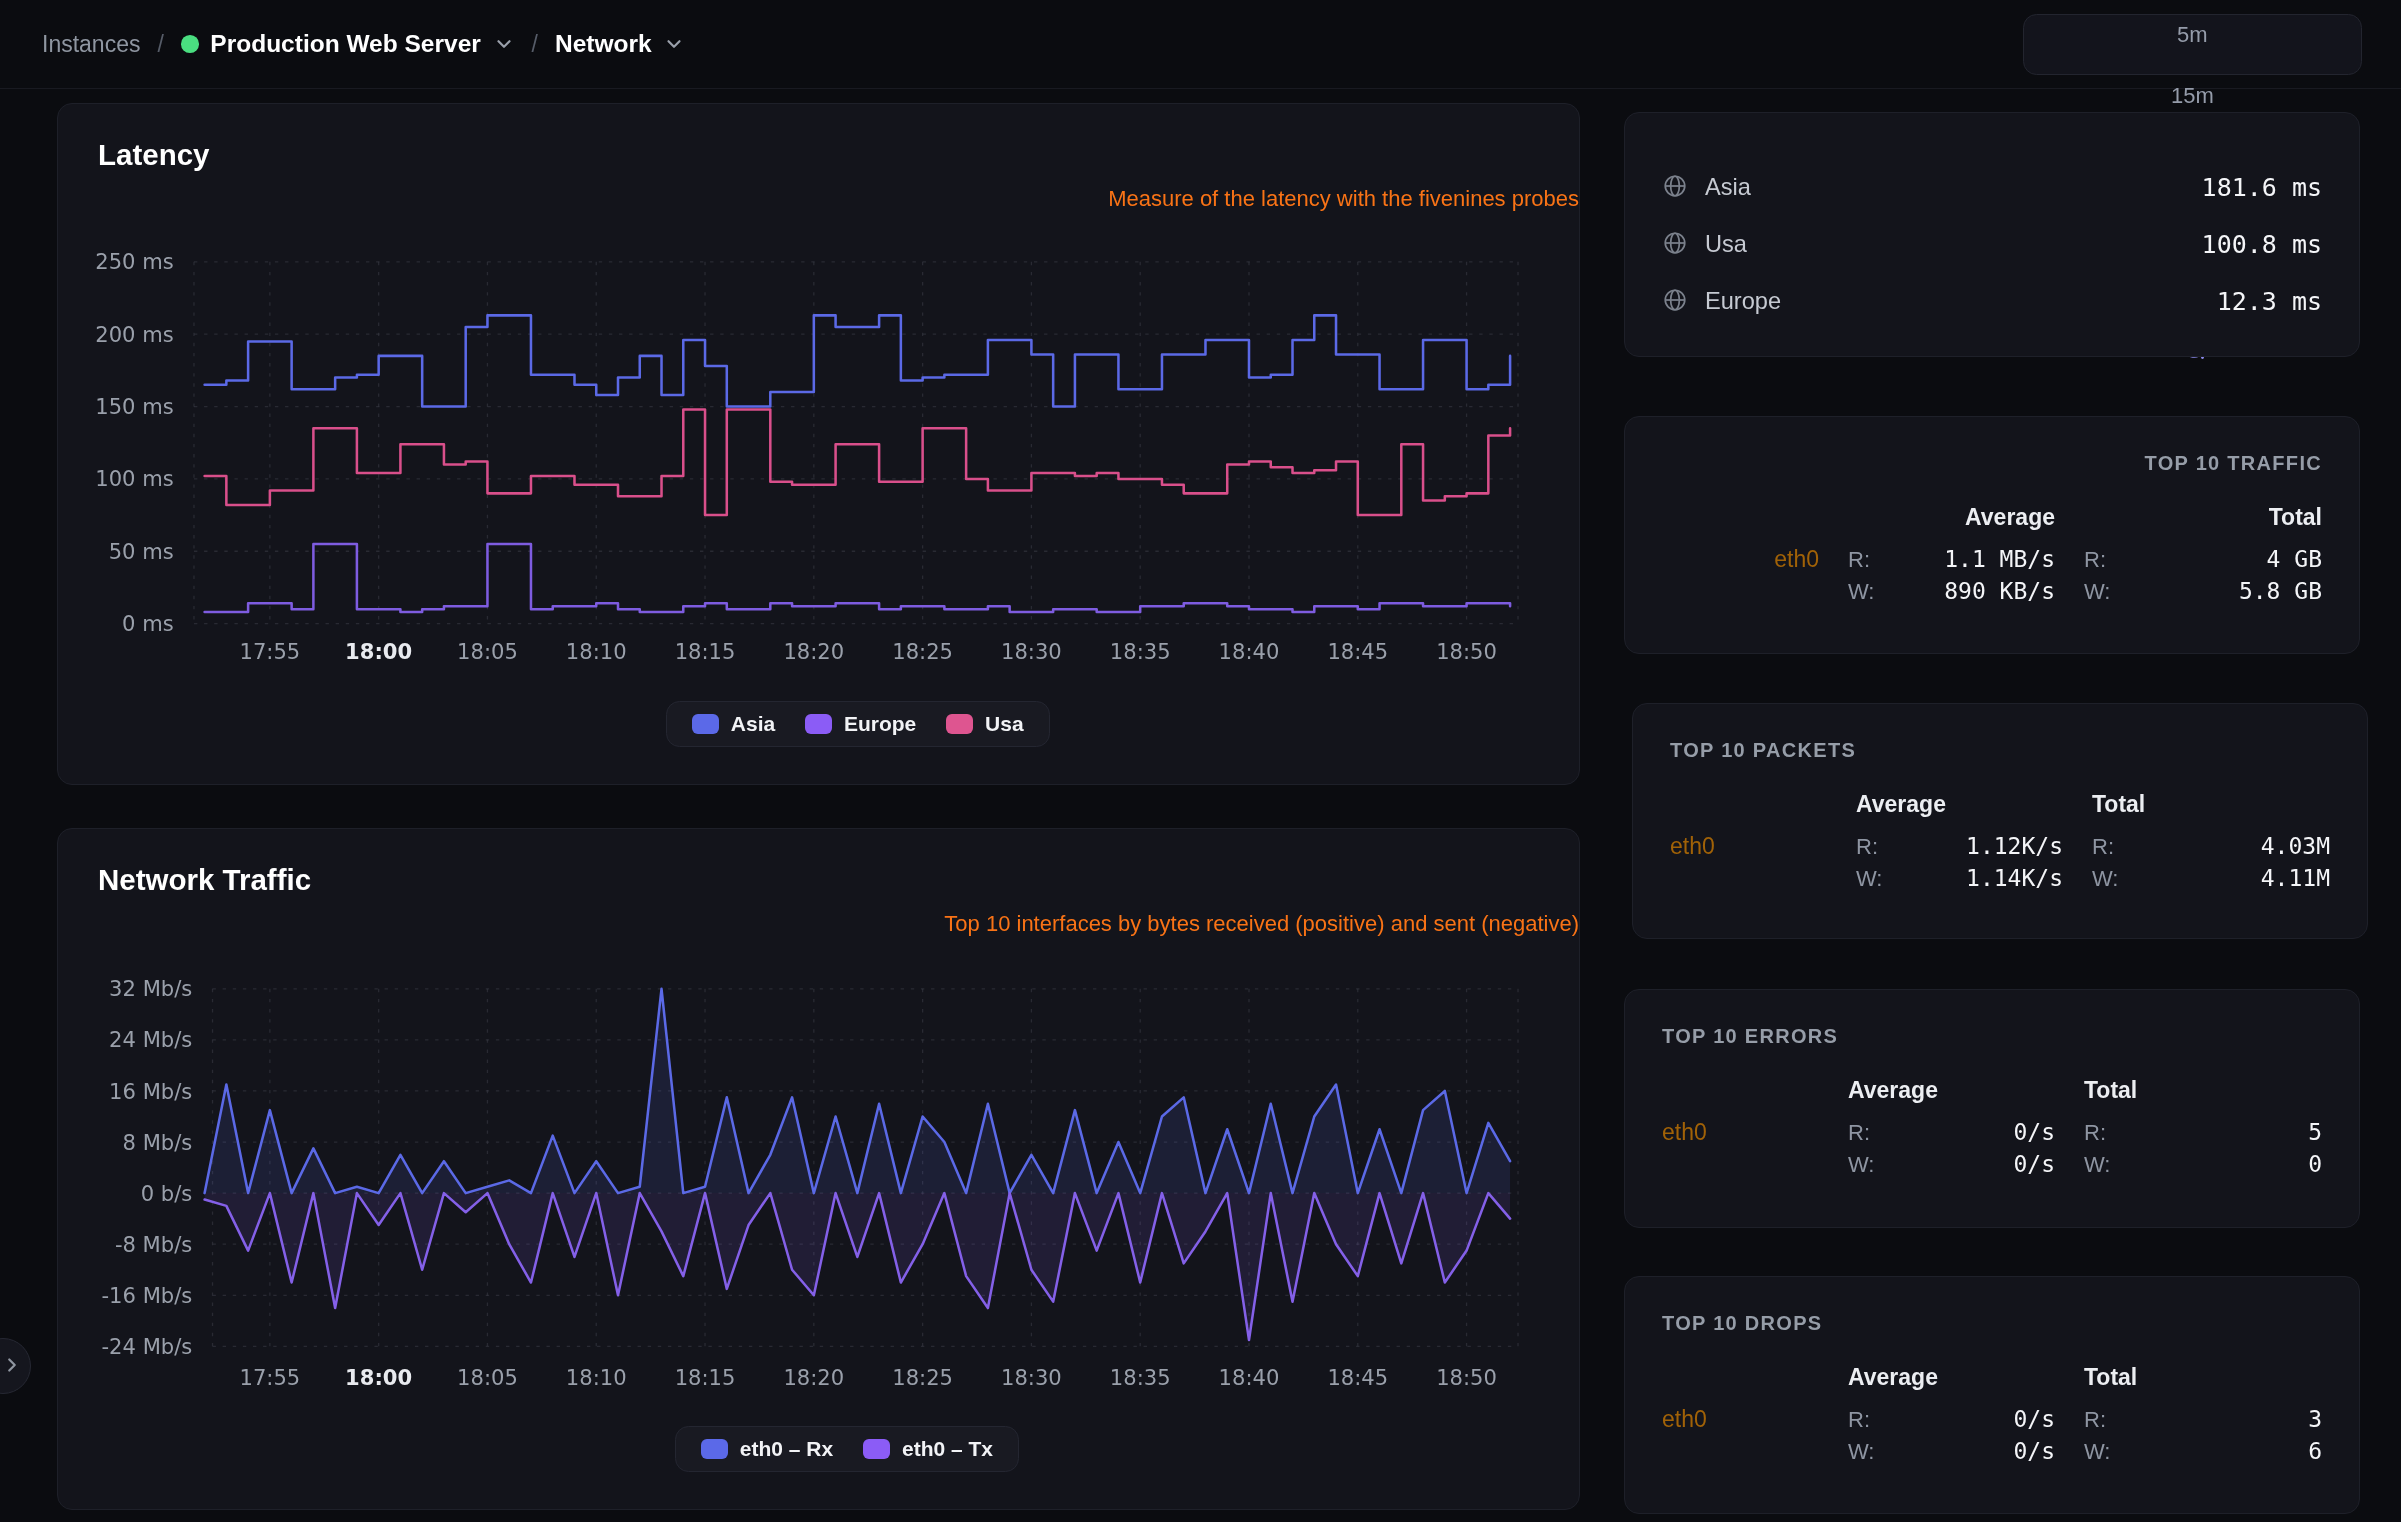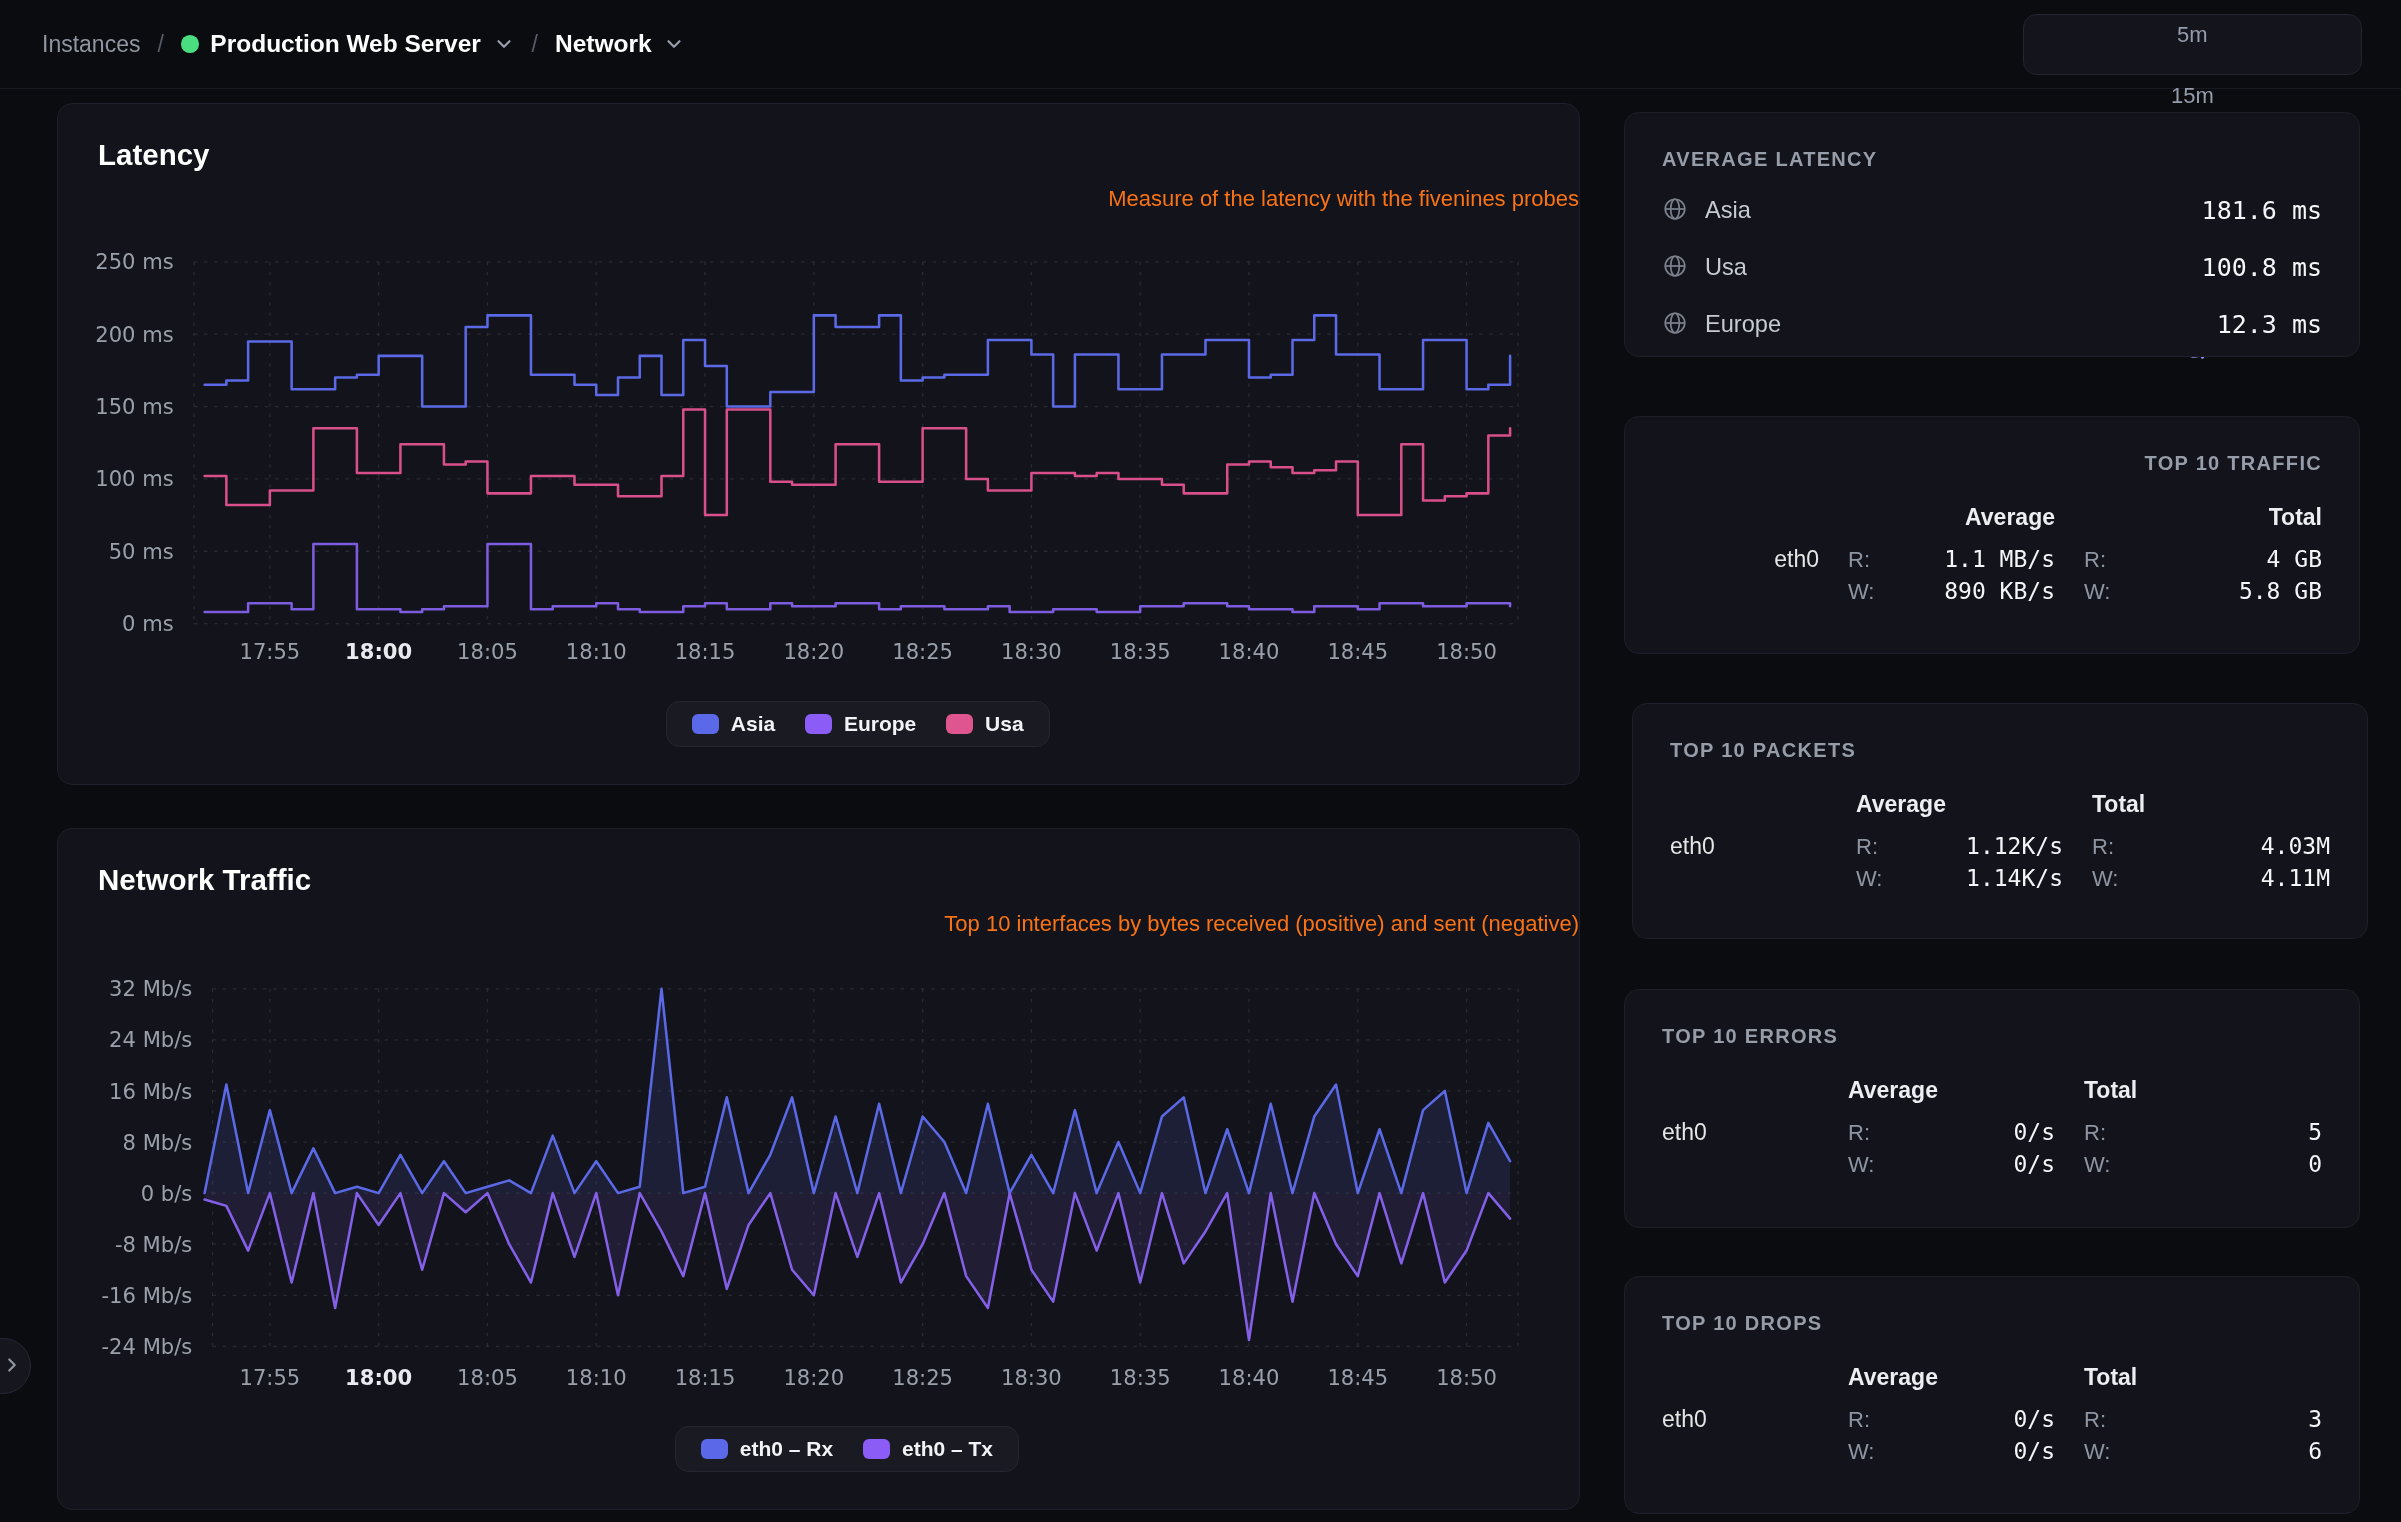--- a/index.html
+++ b/index.html
@@ -81,21 +81,21 @@
   .avg-row { display:flex; align-items:center; margin-top:22px; height:35px; }
   .avg-row .glabel { font-size:23.6px; color:#c6cad2; margin-left:17px; }
   .avg-row .gval { margin-left:auto; font-size:25px; color:#f4f5f8; }
 
   .t10-grid {
     display:grid; margin-top:29px;
     grid-template-columns:157px 1fr 238px; column-gap:29px;
     row-gap:5px; align-items:center;
   }
   .t10-hdr { font-size:23px; font-weight:700; color:#eceef2; padding-bottom:10px; }
-  .t10-name { font-size:23px; color:#e5e5e5; align-self:start; }
+  .t10-name { font-size:23px; color:#a16207; align-self:start; }
   .t10-pair { display:flex; align-items:baseline; }
   .t10-pair .rw { font-size:22px; color:#8e95a2; }
   .t10-pair .val { margin-left:auto; font-size:23px; color:#f4f5f8; }
 
   
   .edge-handle {
     position:absolute; left:-25px; top:1338px; width:56px; height:56px;
     background:#15161e; border:1.7px solid #262833; border-radius:50%;
     display:flex; align-items:center; justify-content:flex-end;
     padding-right:6.7px; cursor:pointer;
@@ -281,21 +281,20 @@
     <span class="legend-chip" style="background-color: rgb(91, 105, 232);"></span>
     <span class="legend-label">eth0 – Rx</span>
   </span>
   <span class="legend-item">
     <span class="legend-chip" style="background-color: rgb(139, 92, 246);"></span>
     <span class="legend-label">eth0 – Tx</span>
   </span>
 </div>
 
 <div class="panel" id="panel-avg">
-  <div class="panel-title">AVERAGE LATENCY</div>
   <div class="avg-row">
     <span><svg viewBox="0 0 24 24" width="26" height="26" fill="none" stroke="#7b818c" stroke-width="1.6">
           <circle cx="12" cy="12" r="9"></circle>
           <ellipse cx="12" cy="12" rx="4" ry="9"></ellipse>
           <line x1="3" y1="12" x2="21" y2="12"></line>
         </svg></span>
     <span class="glabel">Asia</span>
     <span class="gval mono">181.6 ms</span>
   </div>
   <div class="avg-row">

